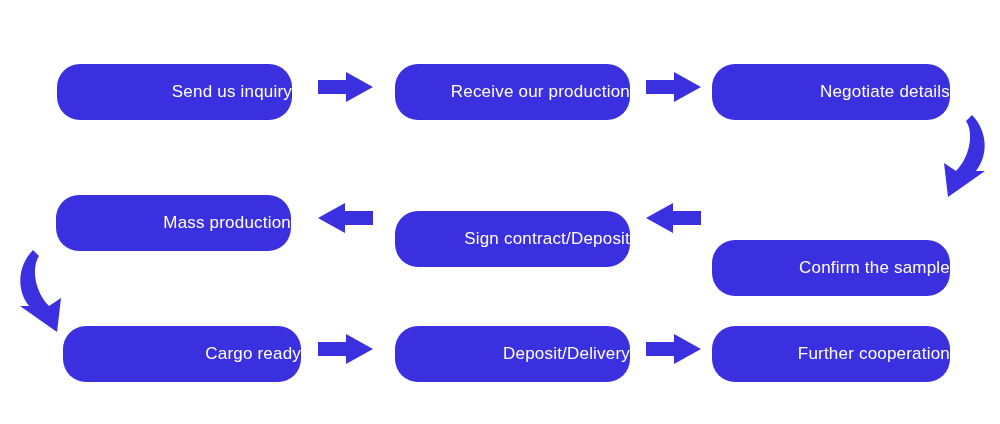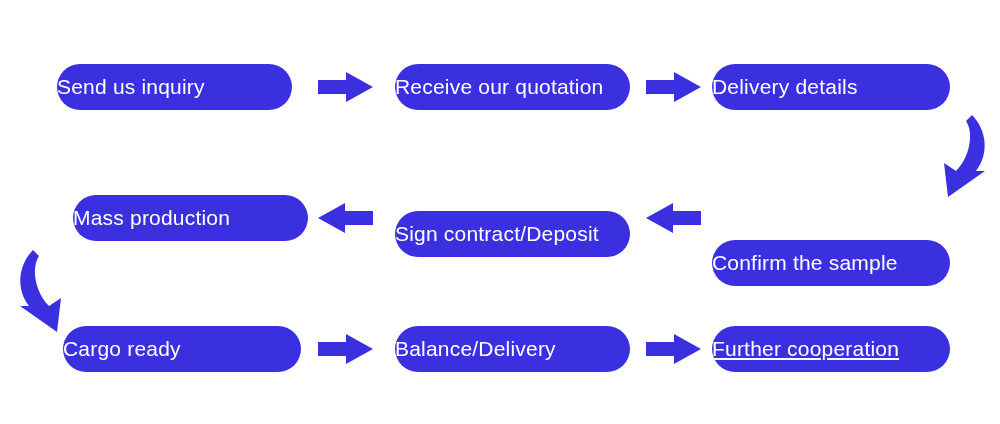--- a/index.html
+++ b/index.html
@@ -11,28 +11,28 @@
   body{font-family:"Liberation Sans", sans-serif;}
   .canvas{
     position:relative;
     width:1000px;
     height:424px;
     background:var(--bg);
     overflow:hidden;
   }
   .pill{
     position:absolute;
-    height:46px;
+    height:56px;
     border-radius:23px;
     background:var(--accent);
     color:var(--step-text);
     display:flex;
     align-items:center;
-    justify-content:flex-start;
-    font-size:21px;
+    justify-content:flex-end;
+    font-size:17px;
     letter-spacing:0.2px;
     white-space:nowrap;
   }
   .arrow{
     position:absolute;
     width:55px;
     height:30px;
     color:var(--accent);
     display:block;
   }
@@ -48,34 +48,34 @@
 
 <div class="canvas">
 
   <div class="pill" style="left:57px;top:64px;width:235px;">
     <span>Send us inquiry</span>
   </div>
   <svg class="arrow" style="left:318px;top:72px;" viewBox="0 0 55 30">
     <polygon points="0,8 28,8 28,0 55,15 28,30 28,22 0,22" fill="currentColor"></polygon>
   </svg>
   <div class="pill" style="left:395px;top:64px;width:235px;">
-    <span>Receive our quotation</span>
+    <span>Receive our production</span>
   </div>
   <svg class="arrow" style="left:646px;top:72px;" viewBox="0 0 55 30">
     <polygon points="0,8 28,8 28,0 55,15 28,30 28,22 0,22" fill="currentColor"></polygon>
   </svg>
   <div class="pill" style="left:712px;top:64px;width:238px;">
-    <span>Delivery details</span>
+    <span>Negotiate details</span>
   </div>
 
   <svg class="swoosh" style="left:930px;top:115px;width:60px;height:84px;" viewBox="0 0 60 84">
     <path d="M42,0 C56,14 60,38 46,56 L55,56 L18,82 L14,48 L26,56 C40,42 44,18 36,6 Z" fill="currentColor"></path>
   </svg>
 
-  <div class="pill" style="left:73px;top:195px;width:235px;">
+  <div class="pill" style="left:56px;top:195px;width:235px;">
     <span>Mass production</span>
   </div>
   <svg class="arrow flip" style="left:318px;top:203px;" viewBox="0 0 55 30">
     <polygon points="0,8 28,8 28,0 55,15 28,30 28,22 0,22" fill="currentColor"></polygon>
   </svg>
   <div class="pill" style="left:395px;top:211px;width:235px;">
     <span>Sign contract/Deposit</span>
   </div>
   <svg class="arrow flip" style="left:646px;top:203px;" viewBox="0 0 55 30">
     <polygon points="0,8 28,8 28,0 55,15 28,30 28,22 0,22" fill="currentColor"></polygon>
@@ -88,22 +88,22 @@
     <path d="M18,0 C4,14 0,38 14,56 L5,56 L42,82 L46,48 L34,56 C20,42 16,18 24,6 Z" fill="currentColor"></path>
   </svg>
 
   <div class="pill" style="left:63px;top:326px;width:238px;">
     <span>Cargo ready</span>
   </div>
   <svg class="arrow" style="left:318px;top:334px;" viewBox="0 0 55 30">
     <polygon points="0,8 28,8 28,0 55,15 28,30 28,22 0,22" fill="currentColor"></polygon>
   </svg>
   <div class="pill" style="left:395px;top:326px;width:235px;">
-    <span>Balance/Delivery</span>
+    <span>Deposit/Delivery</span>
   </div>
   <svg class="arrow" style="left:646px;top:334px;" viewBox="0 0 55 30">
     <polygon points="0,8 28,8 28,0 55,15 28,30 28,22 0,22" fill="currentColor"></polygon>
   </svg>
-  <div class="pill" style="left:712px;top:326px;width:238px;text-decoration:underline;">
+  <div class="pill" style="left:712px;top:326px;width:238px;">
     <span>Further cooperation</span>
   </div>
 
 </div>
 
 </body></html>

